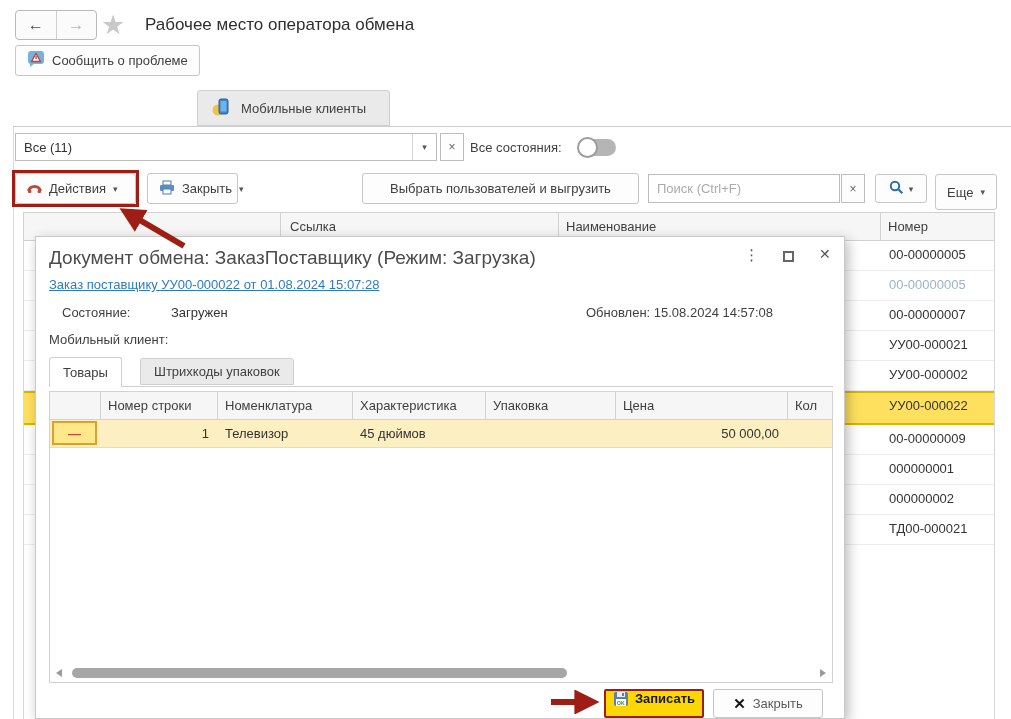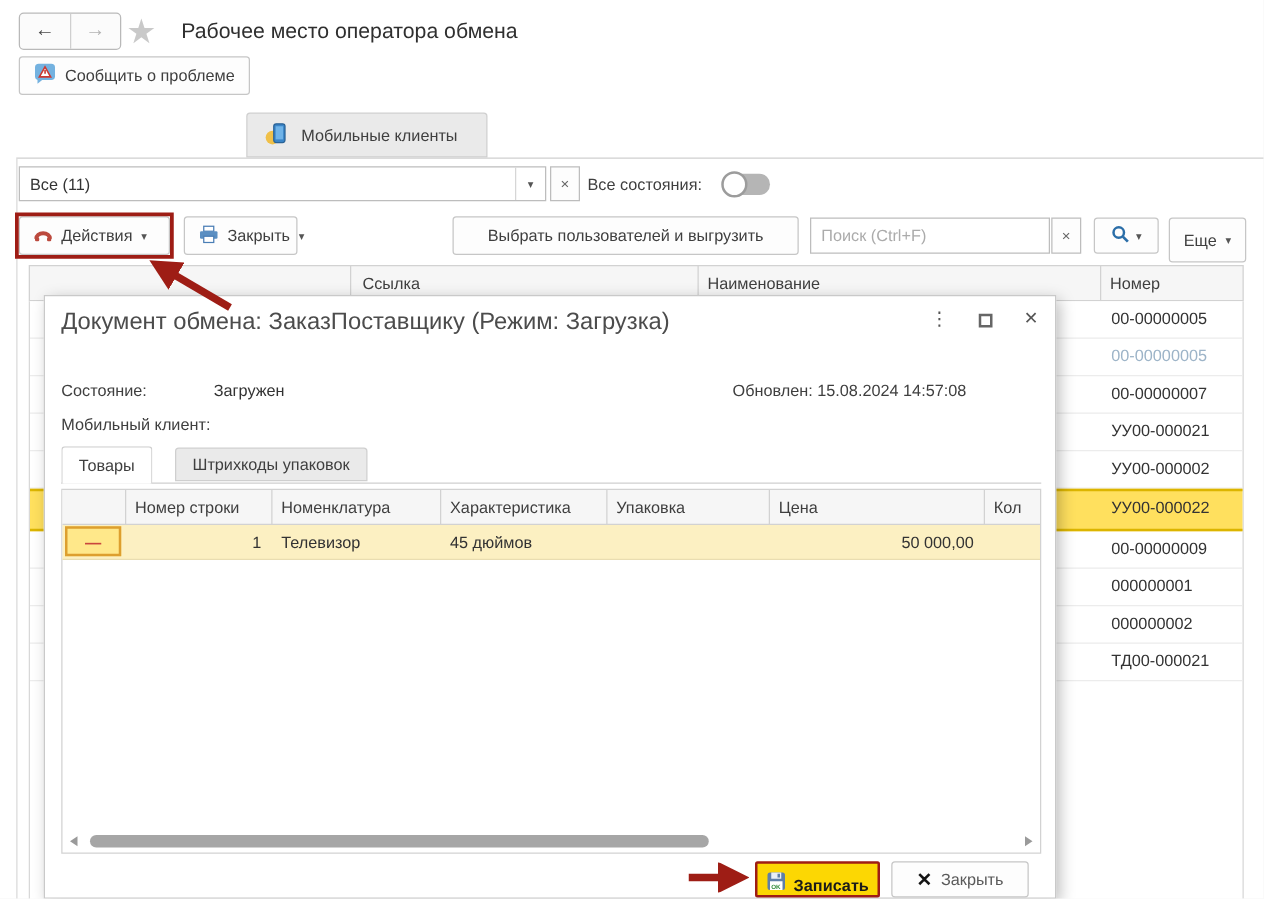--- a/index.html
+++ b/index.html
@@ -93,21 +93,21 @@
   .drow{left:0;top:28px;width:100%;height:28px;background:#fcf0c2;border-bottom:1px solid #e9ddb1;}
   .dcell{top:6px;color:#333;}
   .minus-box{left:2px;top:1px;width:45px;height:24px;border:2px solid #dd9f2e;background:#ffe88a;
              display:flex;align-items:center;justify-content:center;color:#c9473d;font-weight:bold;}
   .hscroll-thumb{left:22px;top:276px;width:495px;height:10px;border-radius:5px;background:#a6a6a6;}
   .tri{width:0;height:0;border-style:solid;}
   .tri-left{left:6px;top:277px;border-width:4px 6px 4px 0;border-color:transparent #9a9a9a transparent transparent;}
   .tri-right{left:770px;top:277px;border-width:4px 0 4px 6px;border-color:transparent transparent transparent #9a9a9a;}
 
   .save-btn{left:568px;top:452px;width:100px;height:29px;background:#fcd703;border:2px solid #9e1d15;
-            border-radius:2px;display:flex;align-items:flex-end;justify-content:center;gap:6px;
+            border-radius:2px;display:flex;align-items:flex-start;justify-content:center;gap:6px;
             font-weight:bold;color:#1a1a1a;}
   .dclose-btn{left:677px;top:452px;width:110px;height:29px;justify-content:center;color:#5a5a5a;}
   .xmark{font-weight:bold;color:#141414;font-size:15px;}
 </style>
 </head>
 <body>
 
 <div id="screen">
 
   <div class="abs nav-group">
@@ -231,22 +231,23 @@
     <div class="lrow">000000002</div>
     <div class="lrow">ТД00-000021</div>
   </div>
 
   <div class="abs dlg">
     <div class="abs dlg-title">Документ обмена: ЗаказПоставщику (Режим: Загрузка)</div>
     <div class="abs dlg-kebab">⋮</div>
     <div class="abs dlg-max"></div>
     <div class="abs dlg-close">✕</div>
 
-
-    <div class="abs dlg-lb" style="left:13px;top:68px;">Состояние:</div>
+    <a class="abs dlg-link">Заказ поставщику УУ00-000022 от 01.08.2024 15:07:28</a>
+
+    <div class="abs dlg-lb" style="left:26px;top:68px;">Состояние:</div>
     <div class="abs" style="left:135px;top:68px;color:#333;">Загружен</div>
     <div class="abs dlg-lb" style="left:550px;top:68px;">Обновлен: 15.08.2024 14:57:08</div>
     <div class="abs dlg-lb" style="left:13px;top:95px;">Мобильный клиент:</div>
 
     <div class="abs dlg-tab active">
       <span>Товары</span>
     </div>
     <div class="abs dlg-tab inactive">
       <span>Штрихкоды упаковок</span>
     </div>

